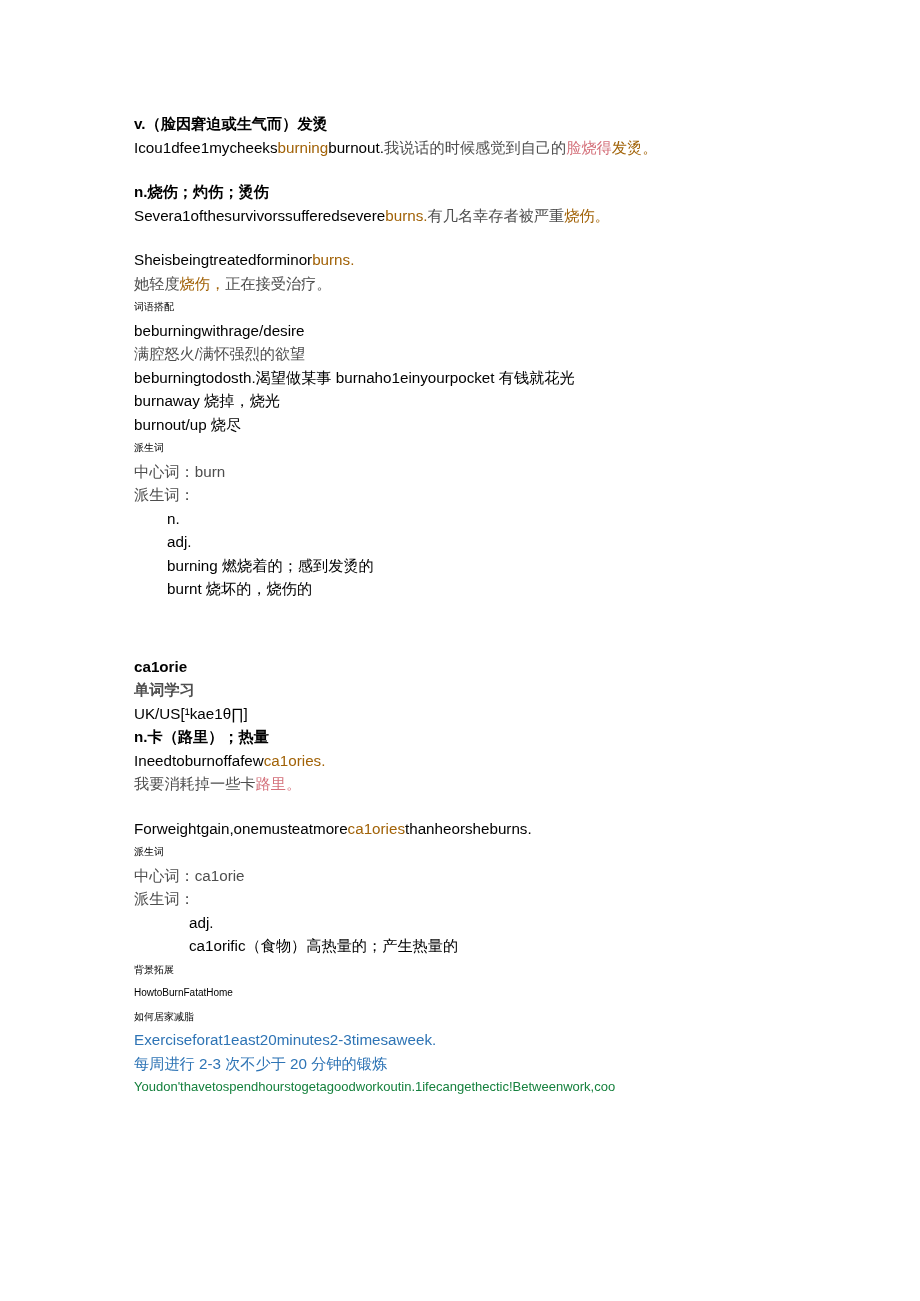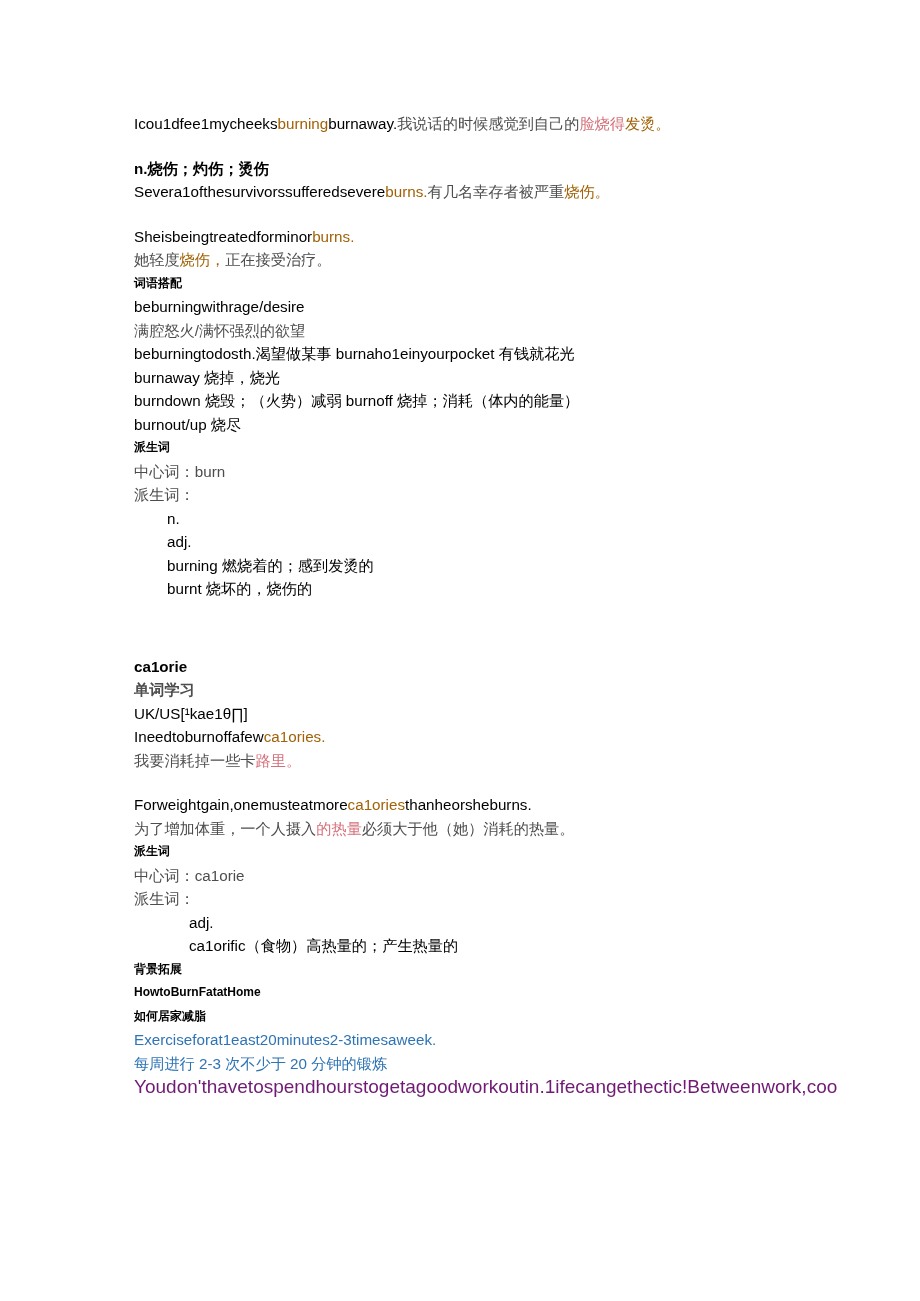--- a/index.html
+++ b/index.html
@@ -58,87 +58,87 @@
     color: #2e74b5;
     font-weight: normal;
   }
 
   .entry-title {
     font-weight: bold;
     font-size: 15.2px;
   }
 
   .sec-head {
-    font-weight: bold;
-    font-size: 12px;
+    font-weight: normal;
+    font-size: 10px;
     color: #000000;
   }
 
   .tail-line {
-    font-size: 19px;
+    font-size: 13px;
     line-height: 23.5px;
-    color: #701a75;
+    color: #15803d;
     white-space: nowrap;
   }
 </style>
 </head>
 <body>
 
 <div id="page">
   <div id="content">
 
+    <div class="line entry-title">v.（脸因窘迫或生气而）发烫</div>
 
-    <div class="line"><span>Icou1dfee1mycheeks</span><span class="hl-red">burning</span><span>burnaway.</span><span class="cn">我说话的时候感觉到自己的</span><span class="hl-red-d">脸烧得</span><span class="hl-red">发烫。</span></div>
+    <div class="line"><span>Icou1dfee1mycheeks</span><span class="hl-red">burning</span><span>burnout.</span><span class="cn">我说话的时候感觉到自己的</span><span class="hl-red-d">脸烧得</span><span class="hl-red">发烫。</span></div>
 
     <div class="spacer-md"></div>
 
     <div class="line entry-title">n.烧伤；灼伤；烫伤</div>
 
     <div class="line"><span>Severa1ofthesurvivorssufferedsevere</span><span class="hl-red">burns.</span><span class="cn">有几名幸存者被严重</span><span class="hl-red">烧伤。</span></div>
 
     <div class="spacer-md"></div>
 
     <div class="line"><span>Sheisbeingtreatedforminor</span><span class="hl-red">burns.</span></div>
 
     <div class="line"><span class="cn">她轻度</span><span class="hl-red">烧伤，</span><span class="cn">正在接受治疗。</span></div>
 
     <div class="line sec-head">词语搭配</div>
 
     <div class="line">beburningwithrage/desire</div>
     <div class="line cn">满腔怒火/满怀强烈的欲望</div>
     <div class="line">beburningtodosth.渴望做某事 burnaho1einyourpocket 有钱就花光</div>
     <div class="line">burnaway 烧掉，烧光</div>
-    <div class="line">burndown 烧毁；（火势）减弱 burnoff 烧掉；消耗（体内的能量）</div>
     <div class="line">burnout/up 烧尽</div>
 
     <div class="line sec-head">派生词</div>
     <div class="line cn">中心词：burn</div>
     <div class="line cn">派生词：</div>
 
     <div class="line indent1">n.</div>
 
     <div class="line indent1">adj.</div>
     <div class="line indent1">burning 燃烧着的；感到发烫的</div>
     <div class="line indent1">burnt 烧坏的，烧伤的</div>
 
     <div class="spacer-lg"></div>
 
     <div class="line entry-title">ca1orie</div>
     <div class="line cn bold">单词学习</div>
     <div class="line">UK/US[¹kae1θ∏]</div>
+    <div class="line entry-title">n.卡（路里）；热量</div>
 
     <div class="line"><span>Ineedtoburnoffafew</span><span class="hl-red">ca1ories.</span></div>
 
     <div class="line"><span class="cn">我要消耗掉一些卡</span><span class="hl-red-d">路里。</span></div>
 
     <div class="spacer-md"></div>
 
     <div class="line"><span>Forweightgain,onemusteatmore</span><span class="hl-red">ca1ories</span><span>thanheorsheburns.</span></div>
 
-    <div class="line"><span class="cn">为了增加体重，一个人摄入</span><span class="hl-red-d">的热量</span><span class="cn">必须大于他（她）消耗的热量。</span></div>
 
     <div class="line sec-head">派生词</div>
     <div class="line cn">中心词：ca1orie</div>
     <div class="line cn">派生词：</div>
     <div class="line indent2">adj.</div>
     <div class="line indent2">ca1orific（食物）高热量的；产生热量的</div>
 
     <div class="line sec-head">背景拓展</div>
     <div class="line sec-head">HowtoBurnFatatHome</div>
     <div class="line sec-head">如何居家减脂</div>

